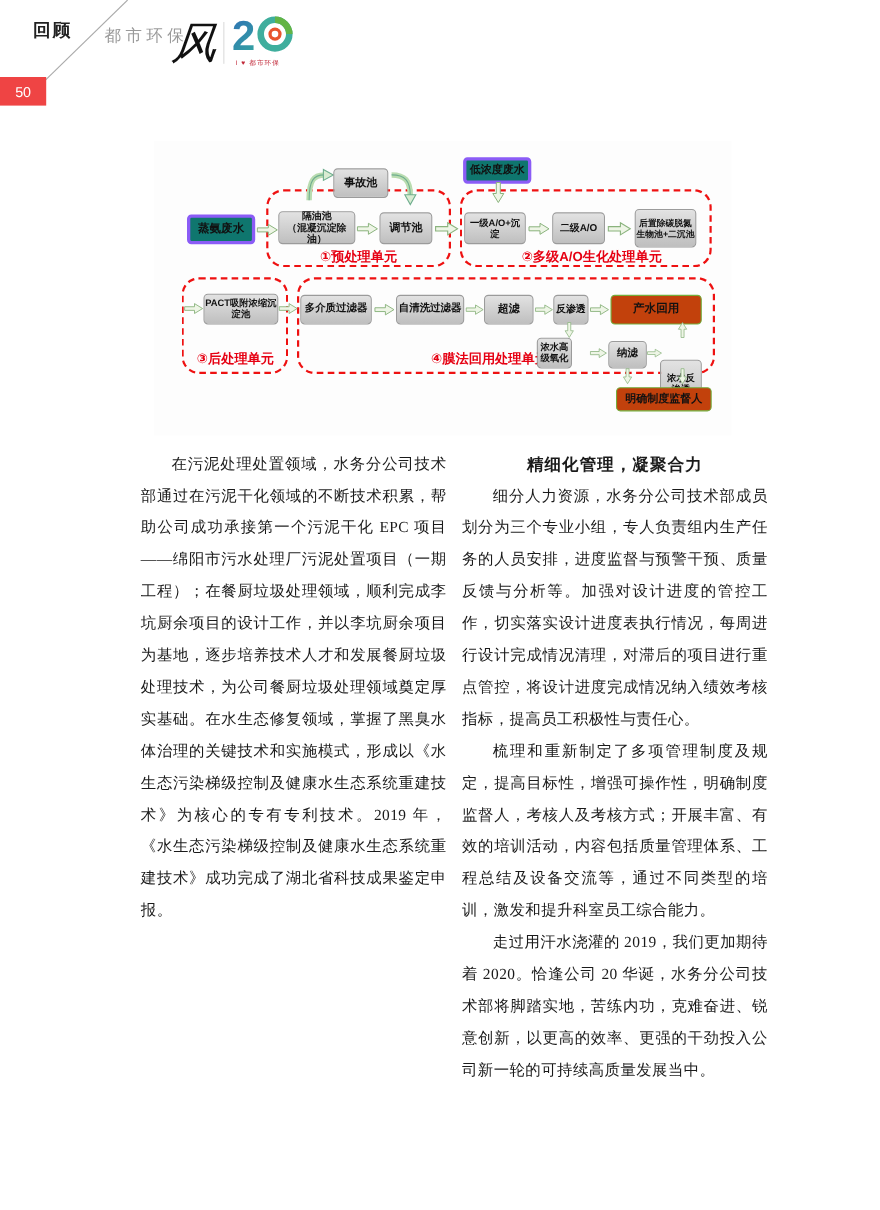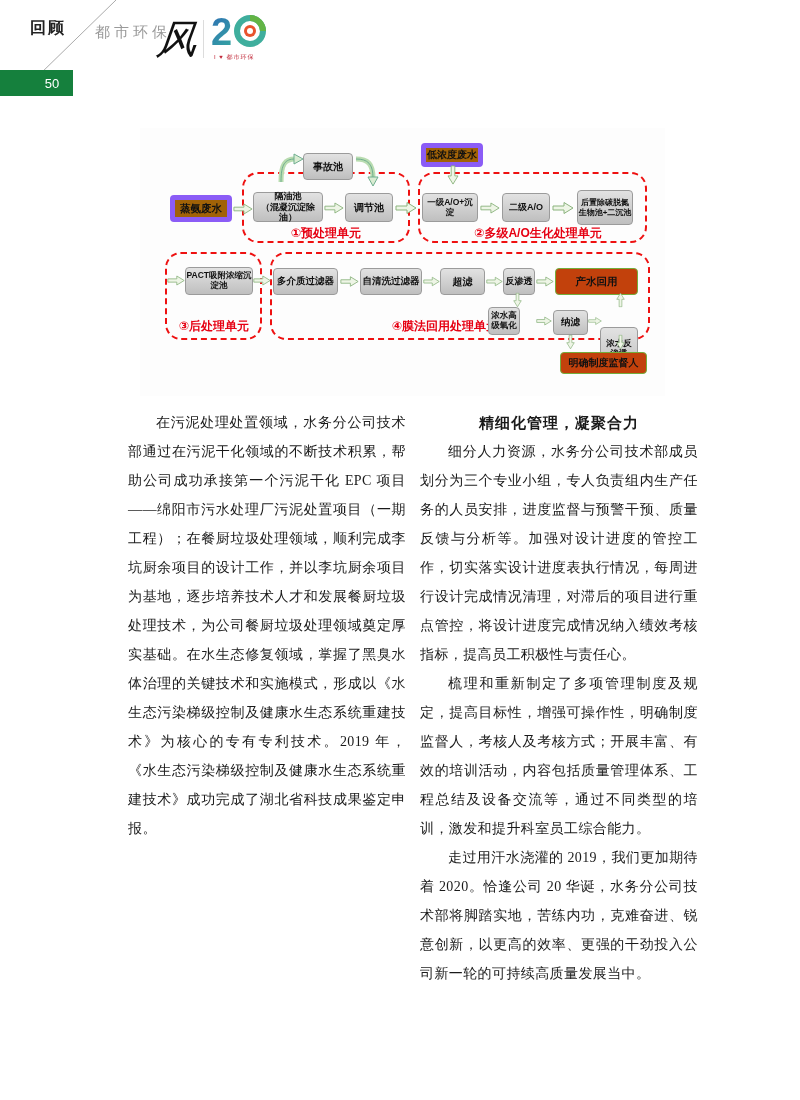--- a/index.html
+++ b/index.html
@@ -14,28 +14,28 @@
   .brand-glyph{position:absolute;left:157px;top:12px;font-size:40px;font-family:"DejaVu Serif",serif;font-style:italic;color:#111;transform:skewX(-6deg);}
   .hdr-divider{position:absolute;left:203px;top:20px;width:1px;height:38px;background:#dcdcdc;}
   .logo20{position:absolute;left:211px;top:12px;display:flex;align-items:center;}
   .logo20 .two{
     font-size:38px;font-weight:bold;line-height:38px;
     background:linear-gradient(135deg,#2e6fb5,#35a8a0);
     -webkit-background-clip:text;background-clip:text;color:transparent;
   }
   .logo20 .zero{margin-left:1px;margin-top:2px;}
   .logo-tagline{position:absolute;left:214px;top:53px;font-size:6px;color:#c22a3a;letter-spacing:1px;}
-  .page-tab{position:absolute;left:0;top:70px;width:42px;height:26px;background:#15803d;
-    color:#fff;font-size:13px;display:flex;align-items:center;justify-content:center;padding-left:31px;}
+  .page-tab{position:absolute;left:0;top:70px;width:42px;height:26px;background:#ef4444;
+    color:#fff;font-size:13px;display:flex;align-items:center;justify-content:center;}
   
   .diagram{position:absolute;left:140px;top:128px;width:525px;height:268px;background:#fdfdfd;}
   .dnode{position:absolute;box-sizing:border-box;display:flex;align-items:center;justify-content:center;
     text-align:center;font-weight:bold;color:#111;border-radius:4px;white-space:pre-line;line-height:1.15;}
   .gray{background:linear-gradient(#e2e2e2,#bfbfbf);border:1px solid #9b9b9b;}
-  .yellow{background:#a16207;border:5px solid #8b5cf6;}
+  .yellow{background:#0f766e;border:3px solid #8b5cf6;}
   .green{background:#c2410c;border:1px solid #74ad3c;}
   .unit{position:absolute;box-sizing:border-box;border:2px dashed #ee1111;border-radius:16px;}
   .unit-label{position:absolute;color:#e60012;font-weight:bold;font-size:12px;white-space:nowrap;transform:translateX(-50%);}
   .arrow{position:absolute;}
   .arrow svg{display:block;}
   .ar-fill{fill:#eef5e6;stroke:#8ab37d;stroke-width:1;}
   .curve-stroke{fill:none;stroke:#b9dcb0;stroke-width:5;}
   .curve-stroke2{fill:none;stroke:#6fae8f;stroke-width:1;}
   .curve-head{fill:#d9ecd2;stroke:#6fae8f;stroke-width:1;}
   

